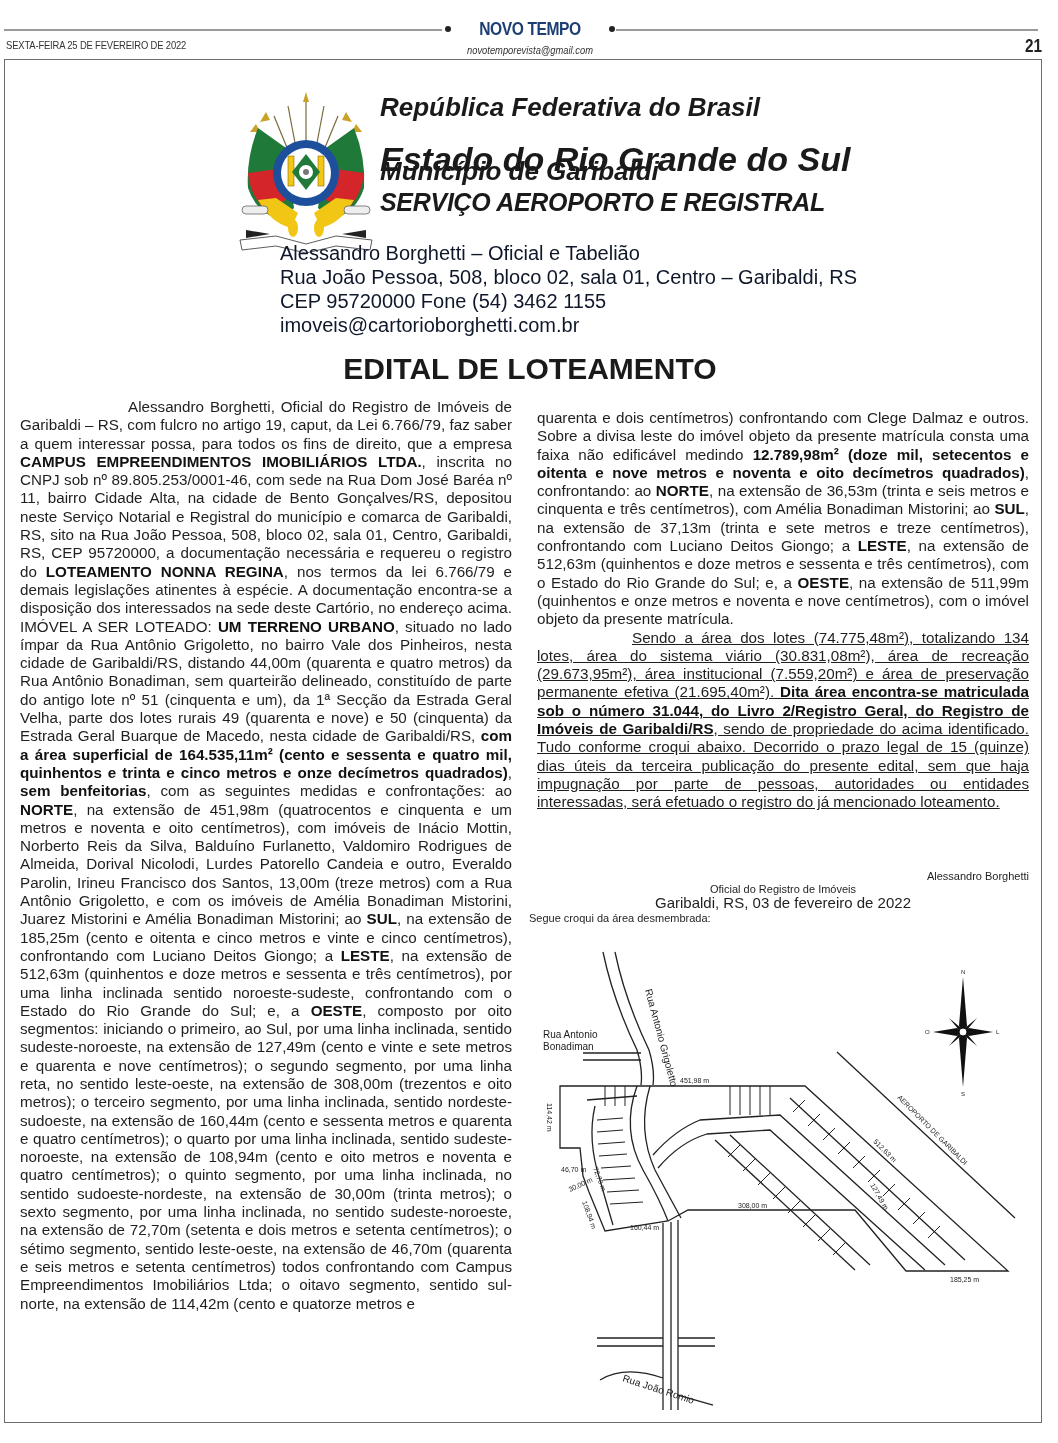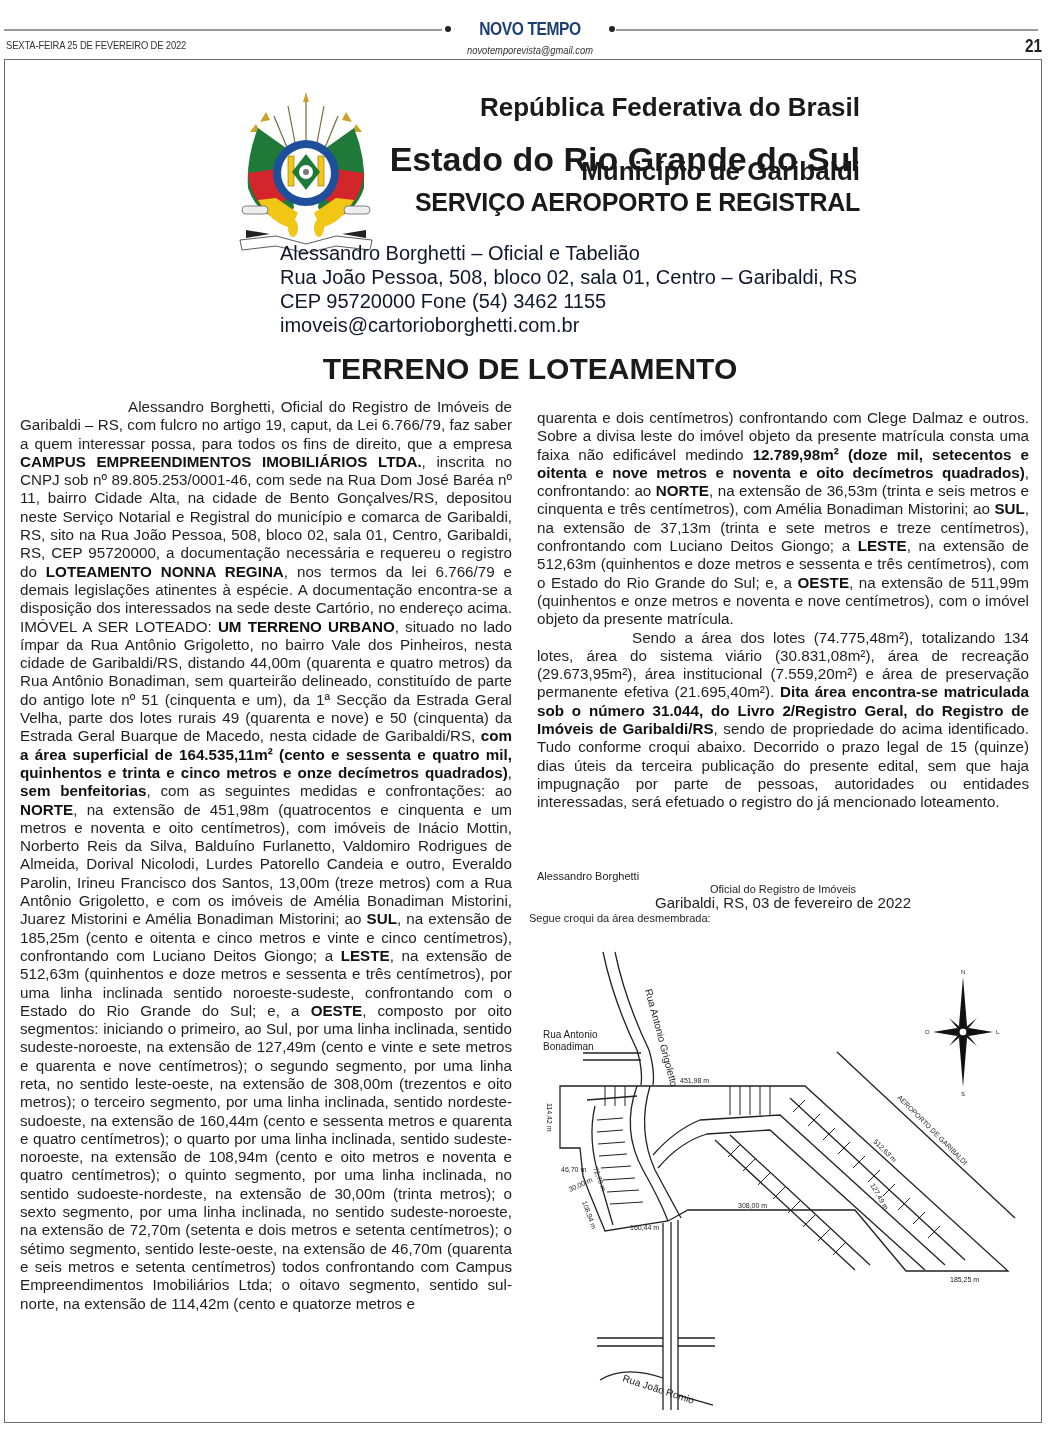--- a/index.html
+++ b/index.html
@@ -13,43 +13,43 @@
   .mast-title { position: absolute; top: 18px; left: 445px; width: 170px; text-align: center; font-family: "Liberation Sans", sans-serif; font-weight: bold; font-size: 19px; color: #1c3f73; letter-spacing: -0.5px; transform: scaleX(0.82); transform-origin: center; }
   .mast-date { position: absolute; top: 39px; left: 6px; font-size: 11.5px; color: #333; transform: scaleX(0.82); transform-origin: left; letter-spacing: -0.2px; }
   .mast-email { position: absolute; top: 44px; left: 420px; width: 220px; text-align: center; font-size: 11px; font-style: italic; color: #333; transform: scaleX(0.85); transform-origin: center; }
   .mast-page { position: absolute; top: 36px; right: 16px; font-size: 18px; font-weight: bold; color: #222; transform: scaleX(0.85); transform-origin: right; }
 
   
   .frame { position: absolute; left: 4px; top: 59px; width: 1038px; height: 1364px; border: 1.5px solid #6c6c6c; box-sizing: border-box; }
 
   
   .coat { position: absolute; left: 236px; top: 88px; width: 140px; height: 165px; }
-  .hdr-bold { position: absolute; left: 380px; width: 480px; text-align: right; font-weight: bold; color: #1a1a1a; }
+  .hdr-bold { position: absolute; left: 380px; width: 480px; text-align: left; font-weight: bold; color: #1a1a1a; font-style: italic; }
   .hdr-l1 { top: 92px; font-size: 26px; }
   .hdr-l2 { top: 140px; font-size: 34px; }
   .hdr-l3 { top: 156px; font-size: 26px; }
   .hdr-l4 { top: 188px; font-size: 25px; letter-spacing: -0.3px; }
   .hdr-reg { position: absolute; left: 280px; width: 670px; text-align: left; font-size: 20px; color: #0f172a; }
   .hdr-r1 { top: 242px; }
   .hdr-r2 { top: 266px; }
   .hdr-r3 { top: 290px; }
   .hdr-r4 { top: 314px; }
   .edital-title { position: absolute; left: 280px; width: 500px; top: 352px; text-align: center; font-size: 30px; font-weight: bold; color: #1a1a1a; }
 
   
   .col { position: absolute; font-size: 15.2px; line-height: 18.3px; text-align: justify; color: #1f1f1f; }
   .col-left { left: 20px; top: 398px; width: 492px; }
   .col-right { left: 537px; top: 409px; width: 492px; }
   .col p { margin: 0; }
   .indent { text-indent: 108px; }
-  .indent-r { text-indent: 95px; }
+  .indent-r { text-indent: 95px; text-decoration: underline; }
   b { font-weight: bold; color: #111; }
 
   .sign-place { position: absolute; left: 537px; top: 894px; width: 492px; text-align: center; font-size: 15px; color: #1f1f1f; }
-  .sign-name { position: absolute; left: 537px; top: 870px; width: 492px; text-align: left; font-size: 11px; color: #1f1f1f; }
+  .sign-name { position: absolute; left: 537px; top: 870px; width: 492px; text-align: right; font-size: 11px; color: #1f1f1f; }
   .sign-role { position: absolute; left: 537px; top: 883px; width: 492px; text-align: center; font-size: 11px; color: #1f1f1f; }
   .croqui-label { position: absolute; left: 529px; top: 912px; font-size: 11px; color: #1f1f1f; }
 
   .map { position: absolute; left: 525px; top: 940px; width: 500px; height: 480px; }
   .map text { font-family: "Liberation Sans", sans-serif; fill: #222; }
 </style>
 </head>
 <body>
 
 <div class="mast-line left"></div>
@@ -107,21 +107,21 @@
 
 <div class="hdr-bold hdr-l1">República Federativa do Brasil</div>
 <div class="hdr-bold hdr-l2">Estado do Rio Grande do Sul</div>
 <div class="hdr-bold hdr-l3">Município de Garibaldi</div>
 <div class="hdr-bold hdr-l4">SERVIÇO AEROPORTO E REGISTRAL</div>
 <div class="hdr-reg hdr-r1">Alessandro Borghetti – Oficial e Tabelião</div>
 <div class="hdr-reg hdr-r2">Rua João Pessoa, 508, bloco 02, sala 01, Centro – Garibaldi, RS</div>
 <div class="hdr-reg hdr-r3">CEP 95720000 Fone (54) 3462 1155</div>
 <div class="hdr-reg hdr-r4">imoveis@cartorioborghetti.com.br</div>
 
-<div class="edital-title">TERRENO DE LOTEAMENTO</div>
+<div class="edital-title">EDITAL DE LOTEAMENTO</div>
 
 <div class="col col-left">
   <p class="indent"><span>Alessandro Borghetti, Oficial do Registro de Imóveis de Garibaldi – RS, com fulcro no artigo 19, caput, da Lei 6.766/79, faz saber a quem interessar possa, para todos os fins de direito, que a empresa </span><b>CAMPUS EMPREENDIMENTOS IMOBILIÁRIOS LTDA.</b><span>, inscrita no CNPJ sob nº 89.805.253/0001-46, com sede na Rua Dom José Baréa nº 11, bairro Cidade Alta, na cidade de Bento Gonçalves/RS, depositou neste Serviço Notarial e Registral do município e comarca de Garibaldi, RS, sito na Rua João Pessoa, 508, bloco 02, sala 01, Centro, Garibaldi, RS, CEP 95720000, a documentação necessária e requereu o registro do </span><b>LOTEAMENTO NONNA REGINA</b><span>, nos termos da lei 6.766/79 e demais legislações atinentes à espécie. A documentação encontra-se a disposição dos interessados na sede deste Cartório, no endereço acima. IMÓVEL A SER LOTEADO: </span><b>UM TERRENO URBANO</b><span>, situado no lado ímpar da Rua Antônio Grigoletto, no bairro Vale dos Pinheiros, nesta cidade de Garibaldi/RS, distando 44,00m (quarenta e quatro metros) da Rua Antônio Bonadiman, sem quarteirão delineado, constituído de parte do antigo lote nº 51 (cinquenta e um), da 1ª Secção da Estrada Geral Velha, parte dos lotes rurais 49 (quarenta e nove) e 50 (cinquenta) da Estrada Geral Buarque de Macedo, nesta cidade de Garibaldi/RS, </span><b>com a área superficial de 164.535,11m² (cento e sessenta e quatro mil, quinhentos e trinta e cinco metros e onze decímetros quadrados)</b><span>, </span><b>sem benfeitorias</b><span>, com as seguintes medidas e confrontações: ao </span><b>NORTE</b><span>, na extensão de 451,98m (quatrocentos e cinquenta e um metros e noventa e oito centímetros), com imóveis de Inácio Mottin, Norberto Reis da Silva, Balduíno Furlanetto, Valdomiro Rodrigues de Almeida, Dorival Nicolodi, Lurdes Patorello Candeia e outro, Everaldo Parolin, Irineu Francisco dos Santos, 13,00m (treze metros) com a Rua Antônio Grigoletto, e com os imóveis de Amélia Bonadiman Mistorini, Juarez Mistorini e Amélia Bonadiman Mistorini; ao </span><b>SUL</b><span>, na extensão de 185,25m (cento e oitenta e cinco metros e vinte e cinco centímetros), confrontando com Luciano Deitos Giongo; a </span><b>LESTE</b><span>, na extensão de 512,63m (quinhentos e doze metros e sessenta e três centímetros), por uma linha inclinada sentido noroeste-sudeste, confrontando com o Estado do Rio Grande do Sul; e, a </span><b>OESTE</b><span>, composto por oito segmentos: iniciando o primeiro, ao Sul, por uma linha inclinada, sentido sudeste-noroeste, na extensão de 127,49m (cento e vinte e sete metros e quarenta e nove centímetros); o segundo segmento, por uma linha reta, no sentido leste-oeste, na extensão de 308,00m (trezentos e oito metros); o terceiro segmento, por uma linha inclinada, sentido nordeste-sudoeste, na extensão de 160,44m (cento e sessenta metros e quarenta e quatro centímetros); o quarto por uma linha inclinada, sentido sudeste-noroeste, na extensão de 108,94m (cento e oito metros e noventa e quatro centímetros); o quinto segmento, por uma linha inclinada, no sentido sudoeste-nordeste, na extensão de 30,00m (trinta metros); o sexto segmento, por uma linha inclinada, no sentido sudeste-noroeste, na extensão de 72,70m (setenta e dois metros e setenta centímetros); o sétimo segmento, sentido leste-oeste, na extensão de 46,70m (quarenta e seis metros e setenta centímetros) todos confrontando com Campus Empreendimentos Imobiliários Ltda; o oitavo segmento, sentido sul-norte, na extensão de 114,42m (cento e quatorze metros e</span></p>
 </div>
 
 <div class="col col-right">
   <p><span>quarenta e dois centímetros) confrontando com Clege Dalmaz e outros. Sobre a divisa leste do imóvel objeto da presente matrícula consta uma faixa não edificável medindo </span><b>12.789,98m² (doze mil, setecentos e oitenta e nove metros e noventa e oito decímetros quadrados)</b><span>, confrontando: ao </span><b>NORTE</b><span>, na extensão de 36,53m (trinta e seis metros e cinquenta e três centímetros), com Amélia Bonadiman Mistorini; ao </span><b>SUL</b><span>, na extensão de 37,13m (trinta e sete metros e treze centímetros), confrontando com Luciano Deitos Giongo; a </span><b>LESTE</b><span>, na extensão de 512,63m (quinhentos e doze metros e sessenta e três centímetros), com o Estado do Rio Grande do Sul; e, a </span><b>OESTE</b><span>, na extensão de 511,99m (quinhentos e onze metros e noventa e nove centímetros), com o imóvel objeto da presente matrícula.</span></p>
   <p class="indent-r"><span>Sendo a área dos lotes (74.775,48m²), totalizando 134 lotes, área do sistema viário (30.831,08m²), área de recreação (29.673,95m²), área institucional (7.559,20m²) e área de preservação permanente efetiva (21.695,40m²). </span><b>Dita área encontra-se matriculada sob o número 31.044, do Livro 2/Registro Geral, do Registro de Imóveis de Garibaldi/RS</b><span>, sendo de propriedade do acima identificado. Tudo conforme croqui abaixo. Decorrido o prazo legal de 15 (quinze) dias úteis da terceira publicação do presente edital, sem que haja impugnação por parte de pessoas, autoridades ou entidades interessadas, será efetuado o registro do já mencionado loteamento.</span></p>
 </div>
 

